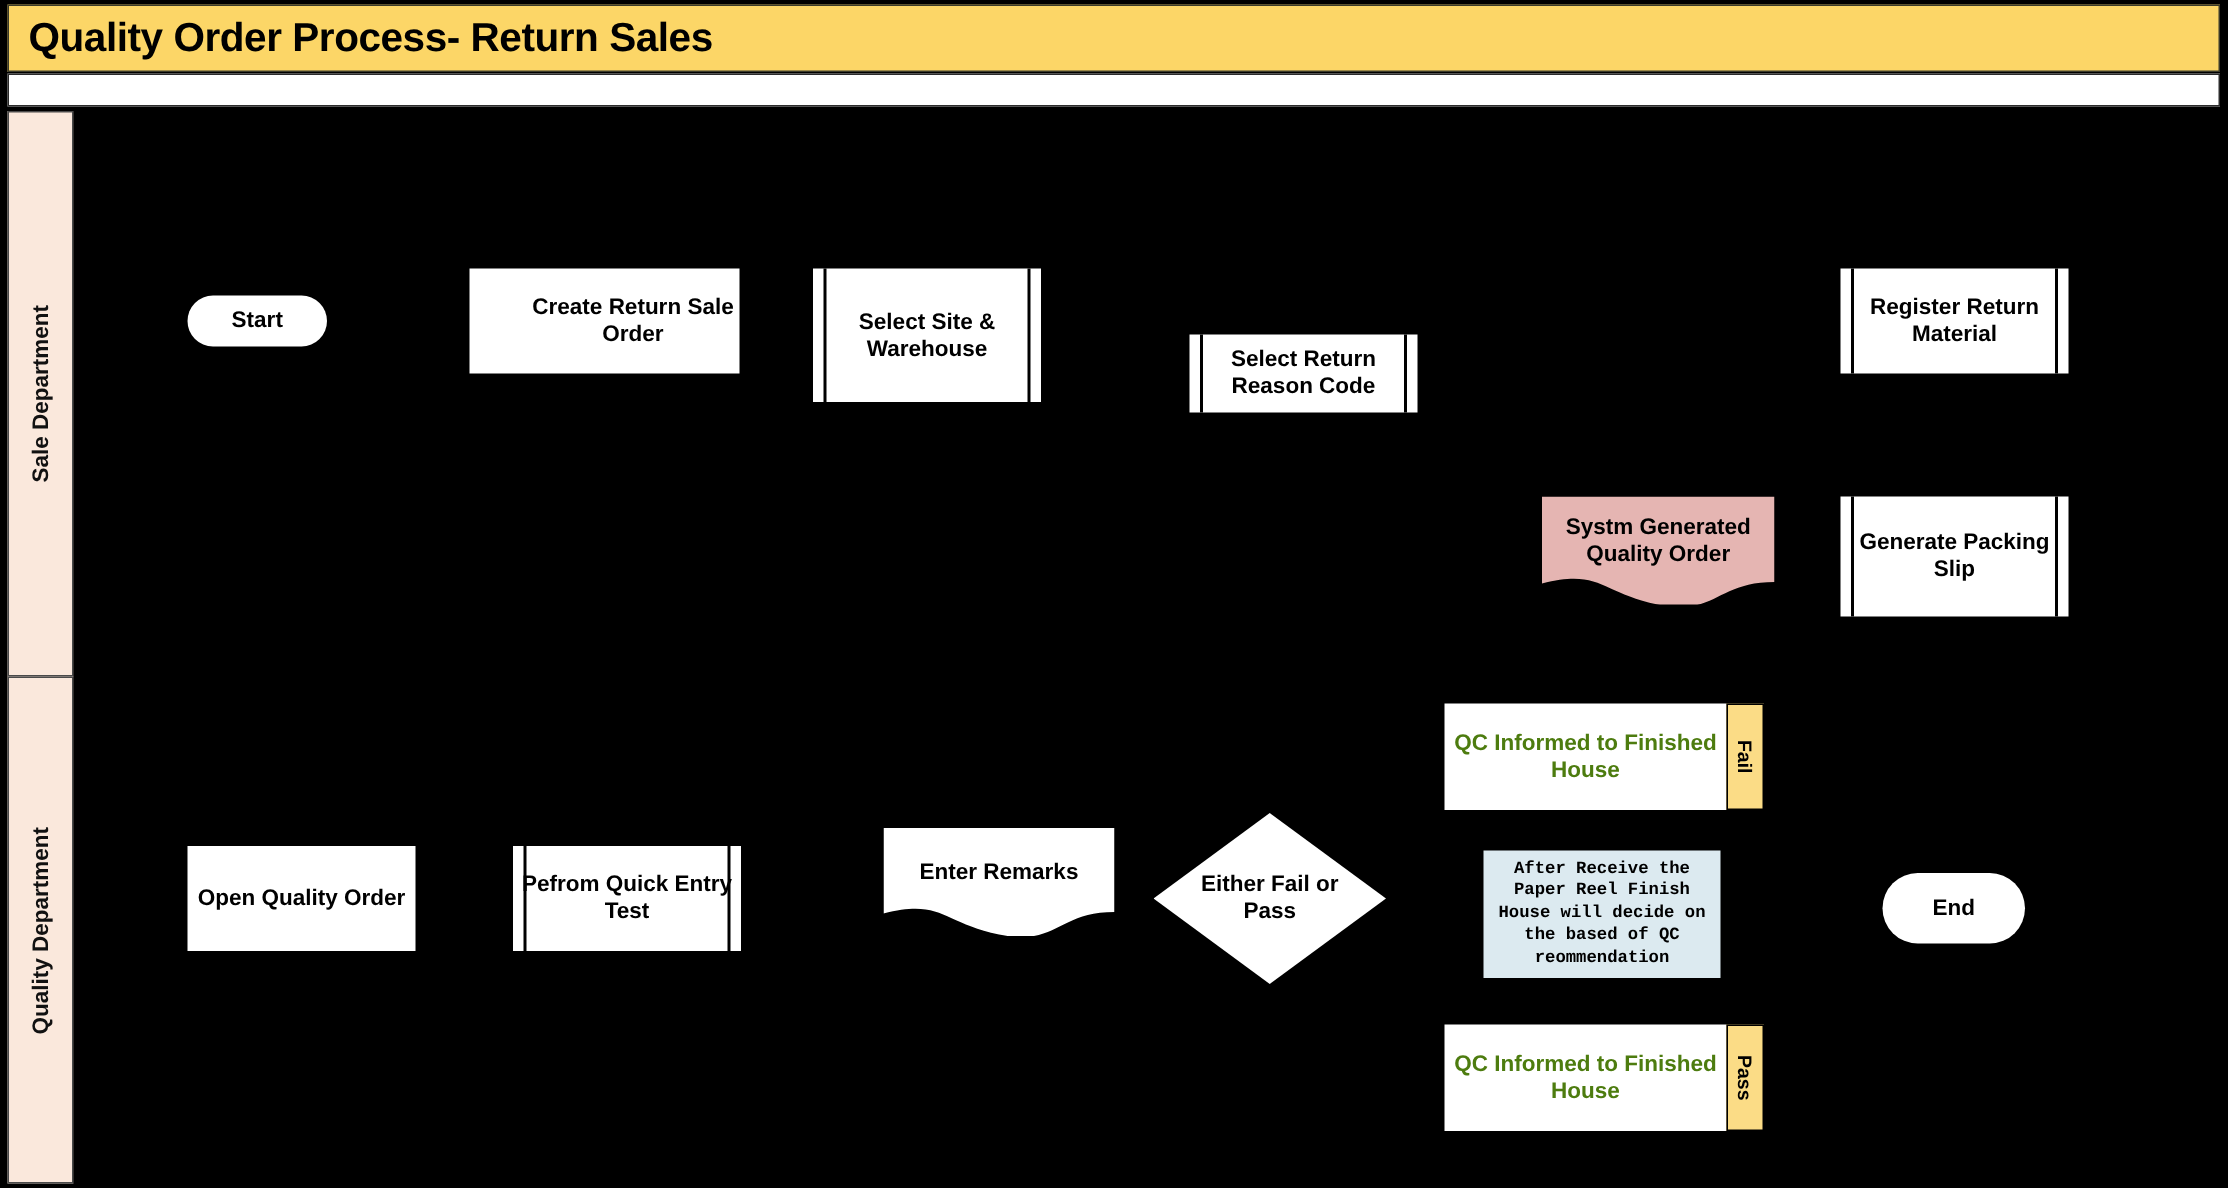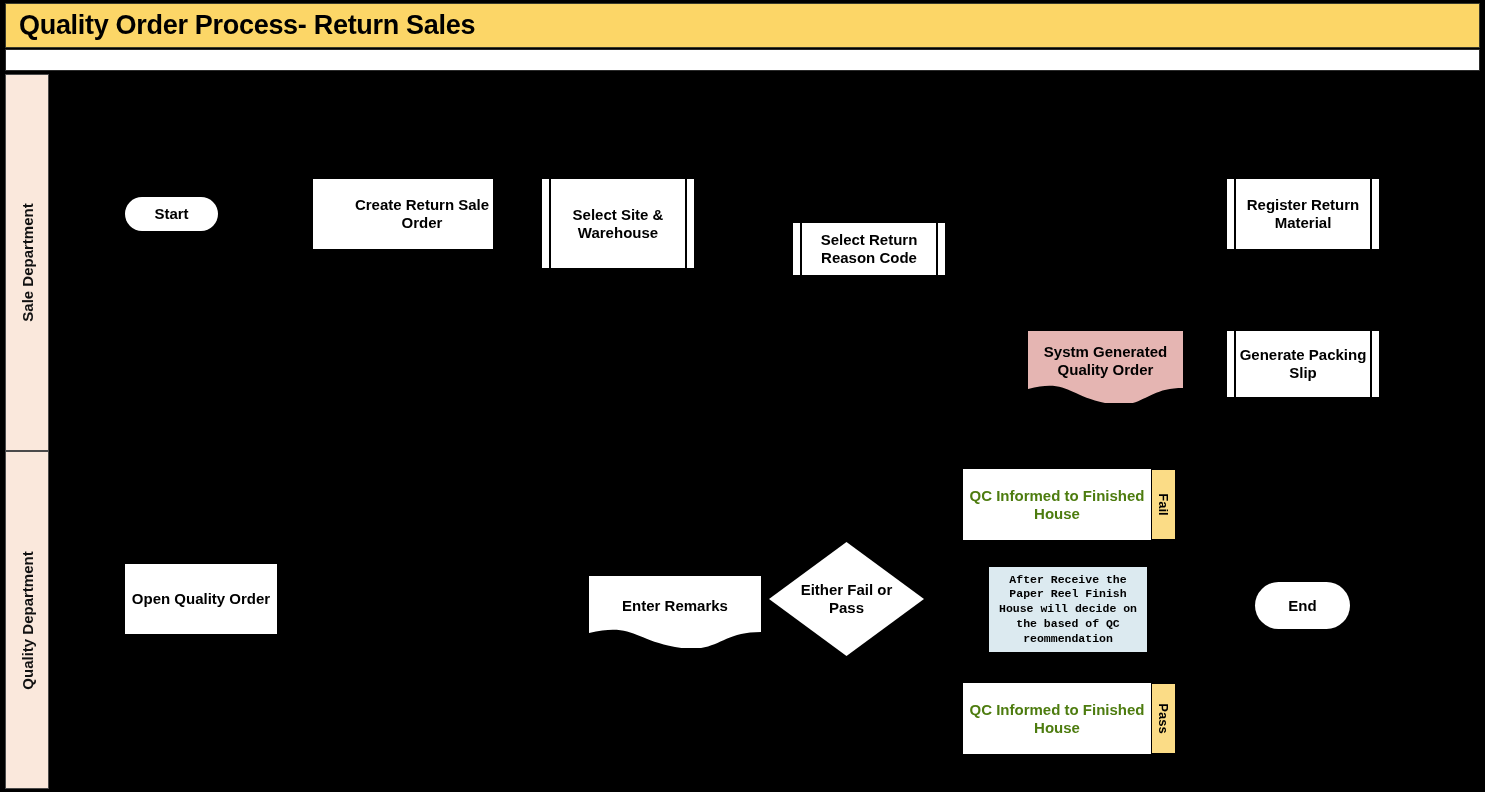--- a/index.html
+++ b/index.html
@@ -237,33 +237,34 @@
 
   <div class="node shape-predefined" style="left:1227px; top:179px; width:152px; height:70px;">Register Return Material</div>
 
   <div class="node shape-document" style="left:997px; top:331px; width:155px; height:72px;">
     <svg viewBox="0 0 155 72" preserveAspectRatio="none">
       <path d="M0,0 L155,0 L155,57 C116,57 116,80 77,72 C39,64 39,48 0,58 Z" fill="#E5B5B2"></path>
     </svg>
     <span class="doc-text">Systm Generated Quality Order</span>
   </div>
 
-  <div class="node shape-predefined" style="left:1227px; top:331px; width:152px; height:66px;">Generate Packing Slip</div>
+  <div class="node shape-predefined" style="left:1227px; top:331px; width:152px; height:80px;">Generate Packing Slip</div>
 
   <div class="branch-group" style="left:963px; top:469px; width:213px; height:71px;">
     <div class="branch-body" style="width:188px; height:71px;">QC Informed to Finished House</div>
     <div class="branch-tab" style="left:188px; width:25px; height:71px;">
       <span>Fail</span>
     </div>
   </div>
 
   <div class="node shape-process" style="left:125px; top:564px; width:152px; height:70px;">Open Quality Order</div>
 
-
-  <div class="node shape-document" style="left:558px; top:576px; width:172px; height:72px;">
+  <div class="node shape-predefined" style="left:342px; top:564px; width:152px; height:70px;">Pefrom Quick Entry Test</div>
+
+  <div class="node shape-document" style="left:558px; top:552px; width:154px; height:72px;">
     <svg viewBox="0 0 154 72" preserveAspectRatio="none">
       <path d="M0,0 L154,0 L154,56 C116,56 116,79 77,71 C39,63 39,47 0,57 Z" fill="#FFFFFF"></path>
     </svg>
     <span class="doc-text">Enter Remarks</span>
   </div>
 
   <div class="node shape-decision" style="left:769px; top:542px; width:155px; height:114px;">
     <div class="diamond-fill"></div>
     <span class="diamond-text">Either Fail or Pass</span>
   </div>

